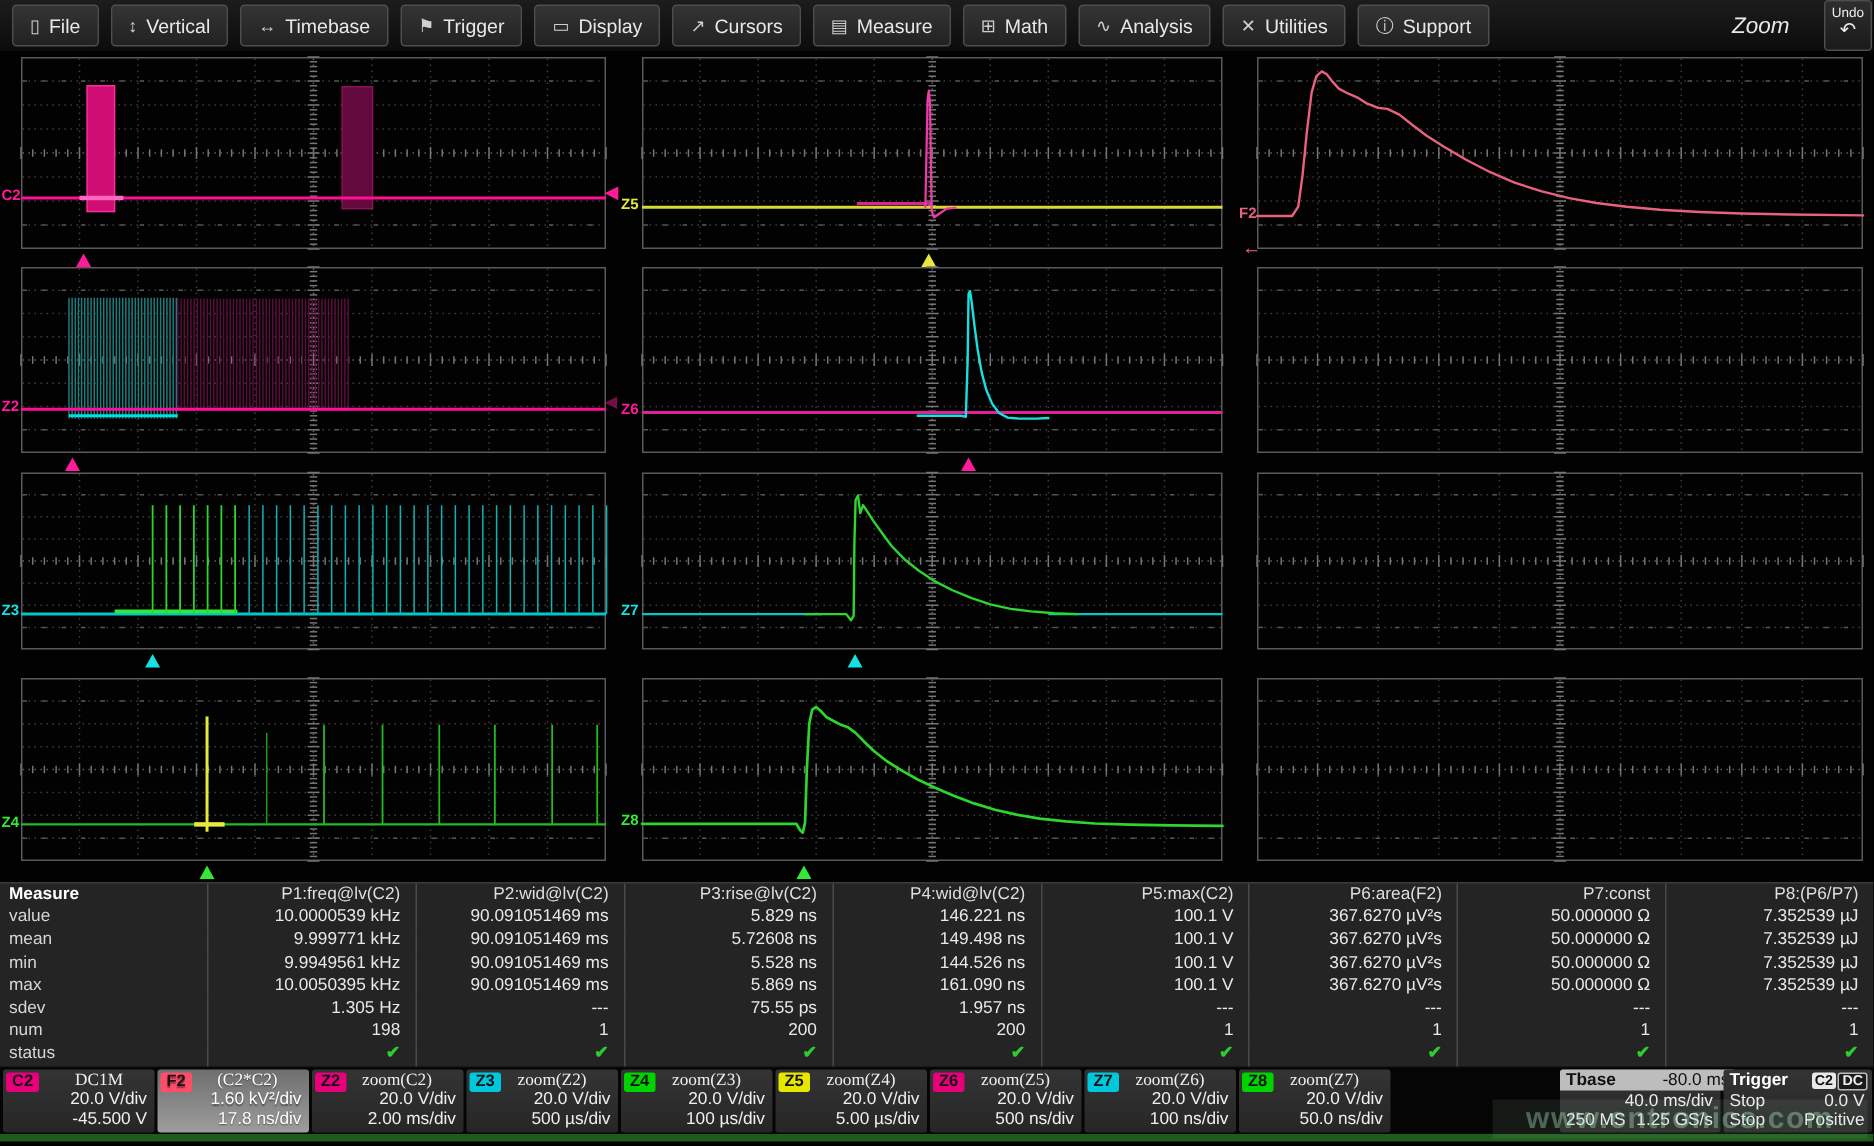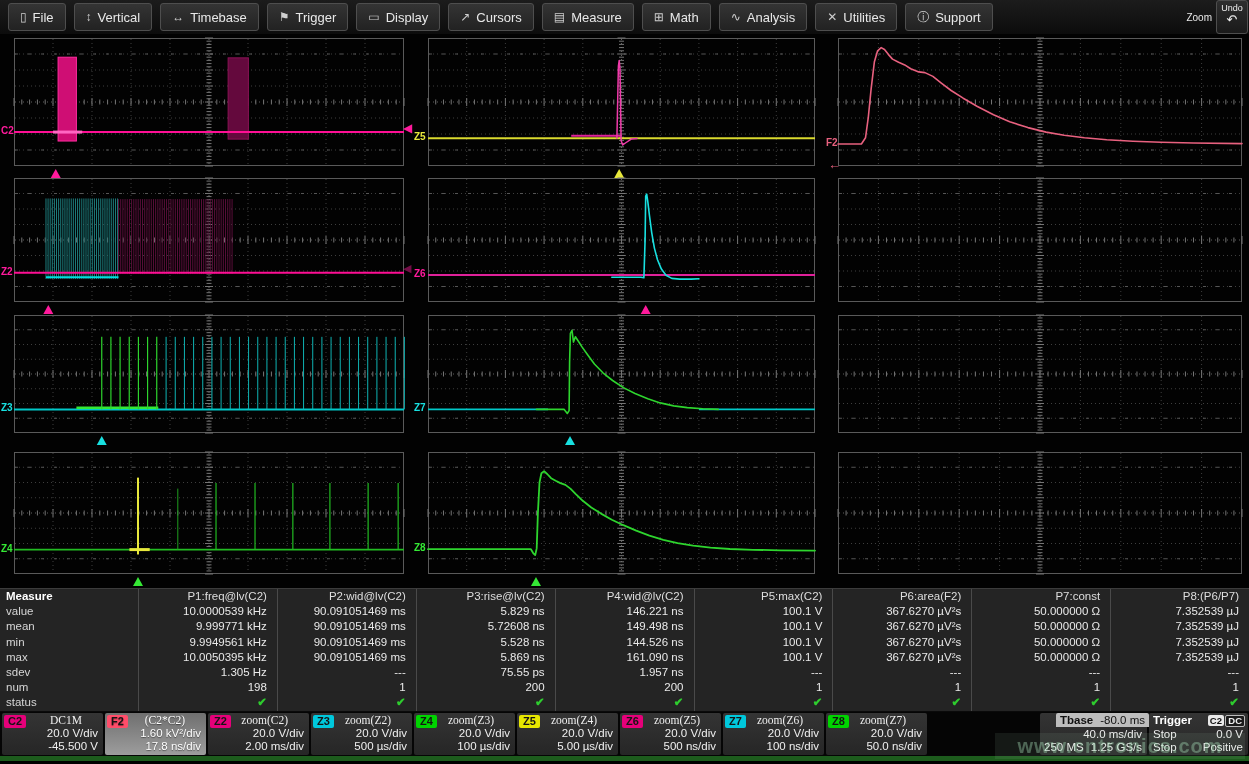--- a/index.html
+++ b/index.html
@@ -7,21 +7,21 @@
   #stage{position:relative;width:1249px;height:764px;background:#000;}
 
   
   #topbar{position:absolute;left:0;top:0;width:1249px;height:34px;
     background:linear-gradient(#1c1c1c,#0c0c0c);display:flex;align-items:center;}
   .mbtn{display:inline-flex;align-items:center;gap:6px;height:26px;margin-left:8px;padding:0 11px;
     background:linear-gradient(#343434,#222);border:1px solid #4e4e4e;border-radius:3px;
     color:#e8e8e8;font-size:13px;cursor:default;white-space:nowrap;}
   .mbtn .ic{font-size:12px;color:#cfcfcf;}
   #topbar-right{margin-left:auto;display:flex;align-items:center;}
-  #zoom-label{color:#e8e8e8;font-size:10px;margin-right:4px;}
+  #zoom-label{color:#e8e8e8;font-size:15px;margin-right:23px;font-style:italic;}
   #undo-btn{width:30px;height:32px;margin-right:1px;background:linear-gradient(#2e2e2e,#1a1a1a);
     border:1px solid #4e4e4e;border-radius:3px;color:#eee;text-align:center;line-height:1;}
   #undo-btn .t{font-size:9px;display:block;margin-top:3px;}
   #undo-btn .a{font-size:13px;display:block;}
 
   
   #plot{position:absolute;left:0;top:34px;width:1249px;height:554px;background:#020202;}
   .panel-svg{position:absolute;overflow:visible;}
   .trace-label{position:absolute;font-size:10px;font-weight:bold;width:13px;text-align:left;}
   .edge-overlay{position:absolute;font-size:12px;line-height:1;}
@@ -45,21 +45,21 @@
     border-radius:2px;color:#efefef;font-size:11.5px;}
   .dbox.sel{background:linear-gradient(#6f6f6f,#9d9d9d);color:#fff;text-shadow:0 1px 1px rgba(0,0,0,.45);}
   .dtab{position:absolute;left:2px;top:2px;padding:0 4px;font-size:11px;font-weight:bold;
     border-radius:2px;color:#141414;line-height:13px;}
   .dl1{position:absolute;right:21px;top:1px;line-height:13px;font-family:Liberation Serif, serif;}
   .dl2{position:absolute;right:5px;top:14px;line-height:13px;}
   .dl3{position:absolute;right:5px;top:27px;line-height:13px;}
 
   #tbase-box{position:absolute;left:1040px;top:1px;width:107px;height:42px;
     background:linear-gradient(#343434,#262626);border-radius:2px;font-size:11.5px;color:#efefef;}
-  #tbase-hdr{position:absolute;left:16px;top:0;width:93px;height:14px;background:#bdbdbd;color:#111;
+  #tbase-hdr{position:absolute;left:0;top:0;width:117px;height:14px;background:#bdbdbd;color:#111;
     border-radius:2px 2px 0 0;}
   #tbase-hdr .l{position:absolute;left:4px;top:0;font-weight:bold;line-height:14px;}
   #tbase-hdr .r{position:absolute;right:4px;top:0;line-height:14px;}
   #tbase-box .r2{position:absolute;right:5px;top:15px;line-height:13px;}
   #tbase-box .r3l{position:absolute;left:4px;top:28px;line-height:13px;}
   #tbase-box .r3r{position:absolute;right:5px;top:28px;line-height:13px;}
 
   #trig-box{position:absolute;left:1149px;top:1px;width:99px;height:42px;
     background:linear-gradient(#343434,#262626);border-radius:2px;font-size:11.5px;color:#efefef;}
   #trig-box .h{position:absolute;left:4px;top:0;font-weight:bold;line-height:14px;color:#fff;}

